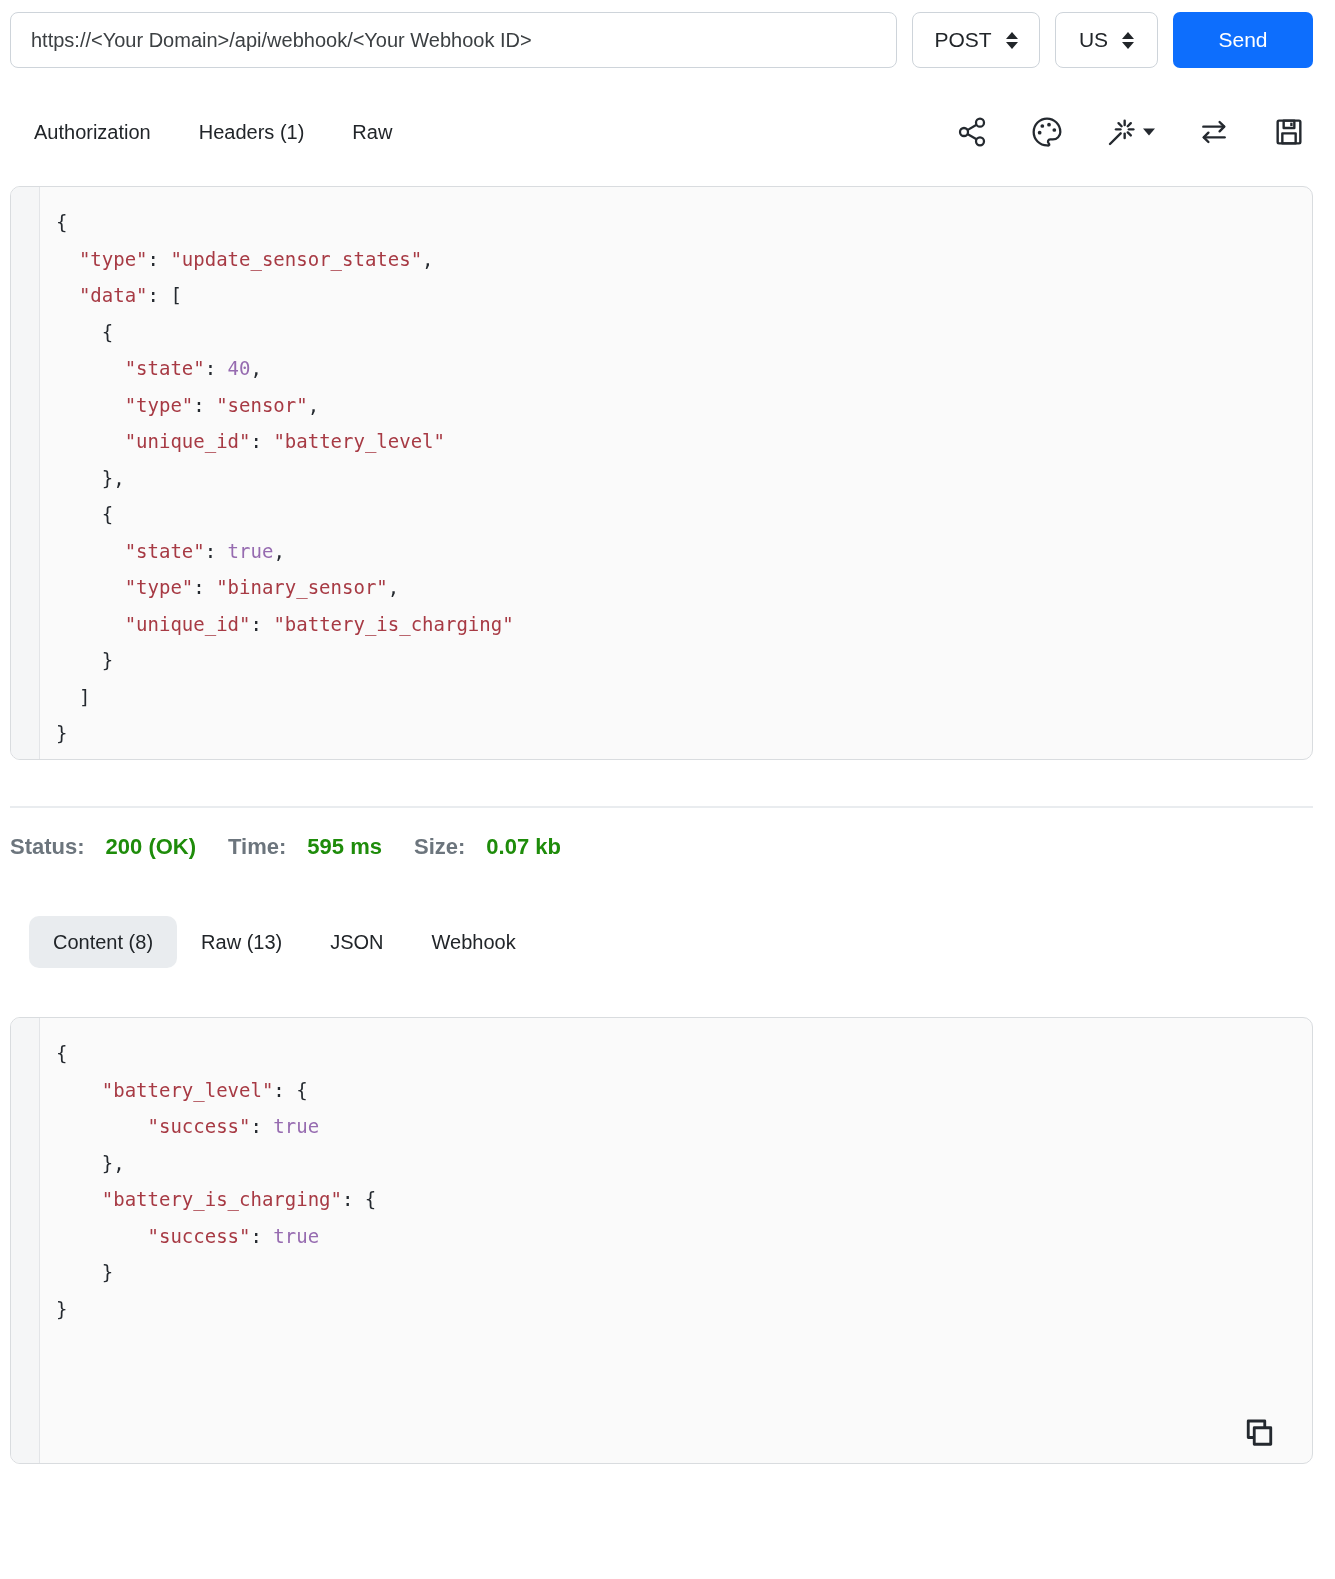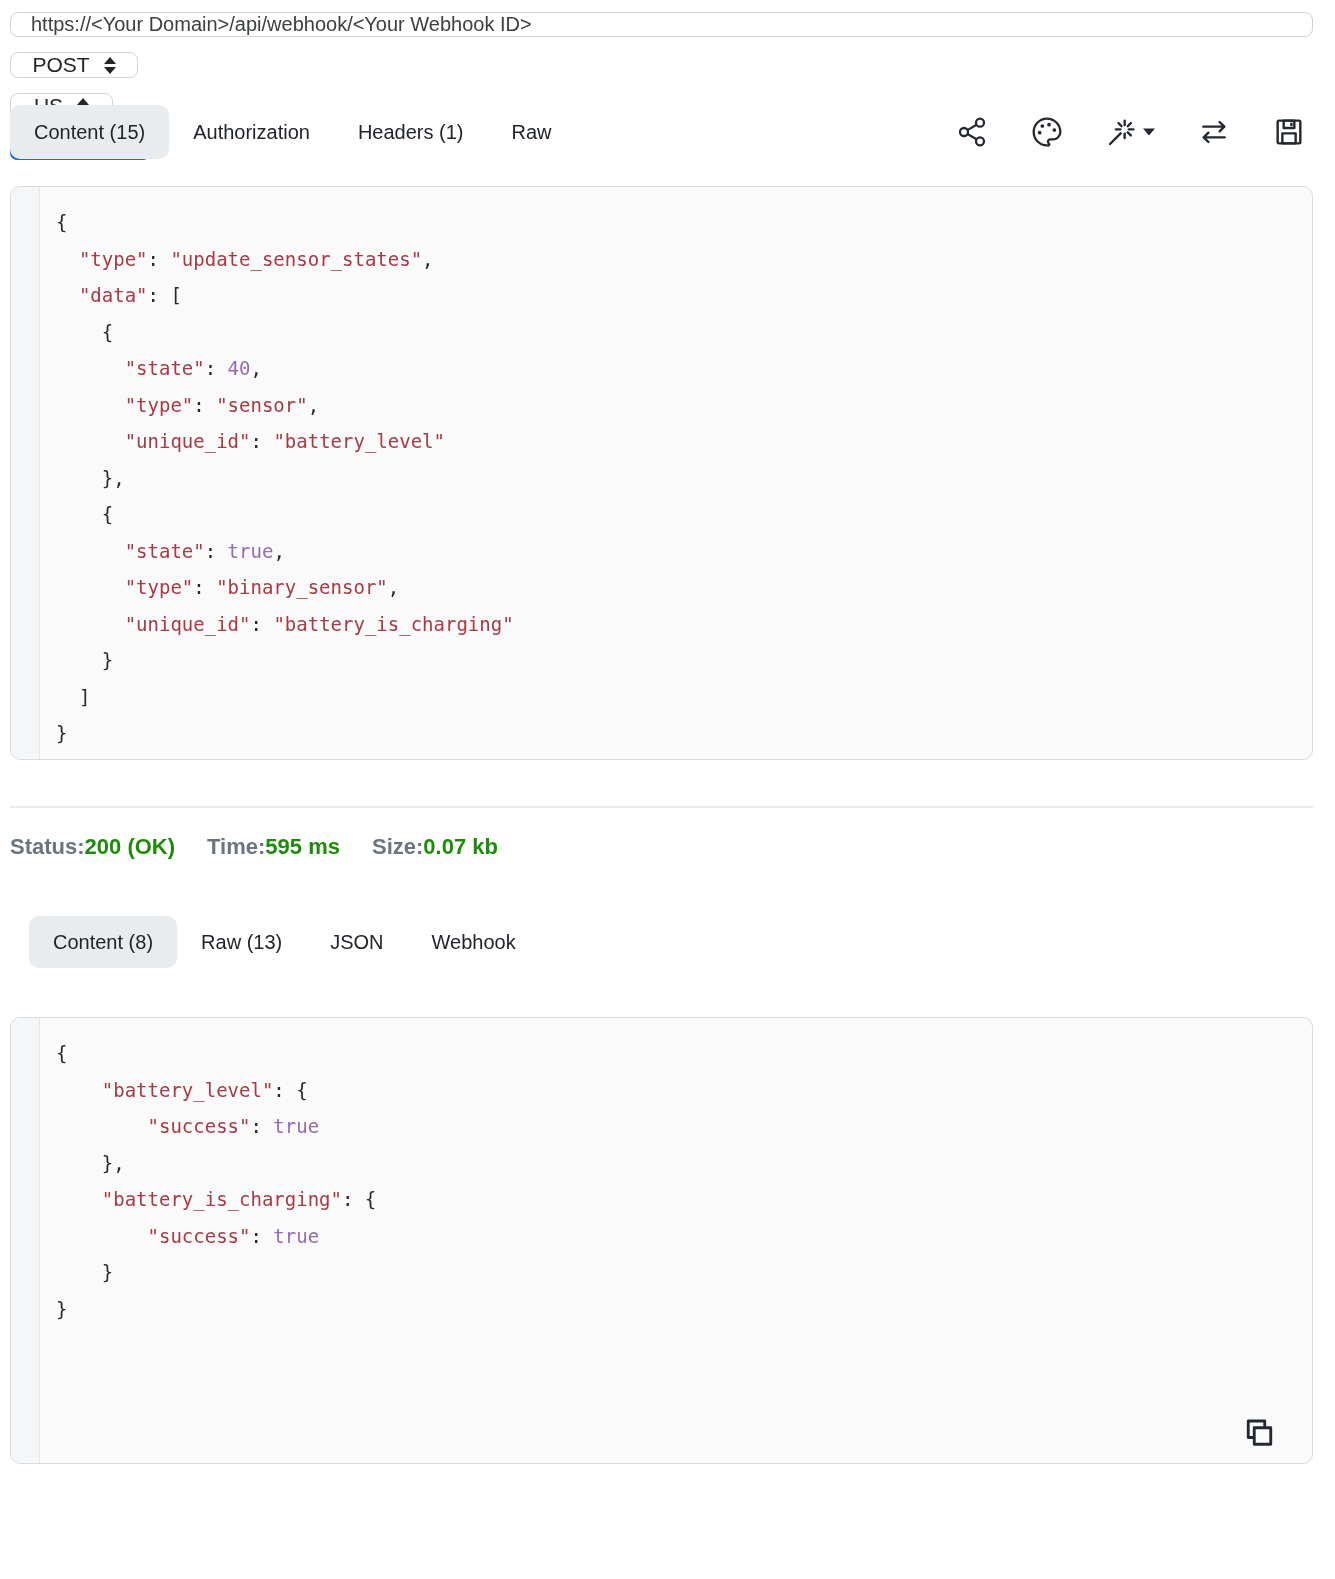--- a/index.html
+++ b/index.html
@@ -1,21 +1,21 @@
 <!DOCTYPE html>
 <html style="--accent: #0d6efd; --success: #1e8c0a; --label-gray: #6c757d; --string: #a73a44; --atom: #966bb0; --punct: #24292f; --tab-bg: #e9ecef;"><head>
 <meta charset="utf-8">
 <style>
   html,body{margin:0;padding:0;background:#fff;}
   .page{width:1335px;height:1579px;position:relative;background:#fff;
         font-family:"Liberation Sans",sans-serif;color:#212529;overflow:hidden;}
   .inner{margin:12px 22px 0 10px;}
 
   
-  .row-url{display:flex;gap:15px;height:56px;align-items:stretch;flex-direction:column;}
+  .row-url{display:flex;gap:15px;height:56px;align-items:stretch;}
   .url-input{flex:1;border:1px solid #ced4da;border-radius:8px;padding:0 20px;
              font-size:20px;color:#3c4043;font-family:"Liberation Sans",sans-serif;outline:none;min-width:0;}
   .mini-select{border:1px solid #ced4da;border-radius:8px;display:flex;align-items:center;
                justify-content:center;gap:14px;font-size:21px;color:#212529;background:#fff;cursor:pointer;}
   .method-select{width:126px;}
   .locale-select{width:101px;}
   .send-btn{width:140px;background:var(--accent);color:#fff;border:none;border-radius:7px;
             font-size:21px;font-family:"Liberation Sans",sans-serif;cursor:pointer;}
   .updown{display:inline-flex;flex-direction:column;gap:3px;align-items:center;}
   .updown .tri-up{width:0;height:0;border-left:6px solid transparent;border-right:6px solid transparent;
@@ -52,21 +52,21 @@
   .resp-block{height:445px;margin-top:49px;}
   .tk-p{color:var(--punct);}
   .tk-s{color:var(--string);}
   .tk-a{color:var(--atom);}
 
   .divider{height:2px;background:#e9ecef;margin-top:46px;}
 
   
   .status-row{display:flex;align-items:center;gap:32px;margin-top:26px;
               font-size:22px;font-weight:700;}
-  .status-pair{display:flex;gap:0;align-items:baseline;}
+  .status-pair{display:flex;gap:21px;align-items:baseline;}
   .lbl{color:var(--label-gray);}
   .val{color:var(--success);}
 
   .copy-btn{position:absolute;right:36px;bottom:12px;width:36px;height:36px;color:#24292f;
             background:none;border:none;padding:0;cursor:pointer;}
 </style>
 </head>
 <body>
 
 <div class="page">
@@ -85,23 +85,20 @@
         <span>US</span>
         <span class="updown">
             <span class="tri-up"></span>
             <span class="tri-down"></span>
           </span>
       </div>
       <button class="send-btn">Send</button>
     </div>
 
     <div class="tabs-row">
-      <div class="tab active">
-          <span>Content (15)</span>
-        </div>
       <div class="tab">
           <span>Authorization</span>
         </div>
       <div class="tab">
           <span>Headers (1)</span>
         </div>
       <div class="tab">
           <span>Raw</span>
         </div>
 

